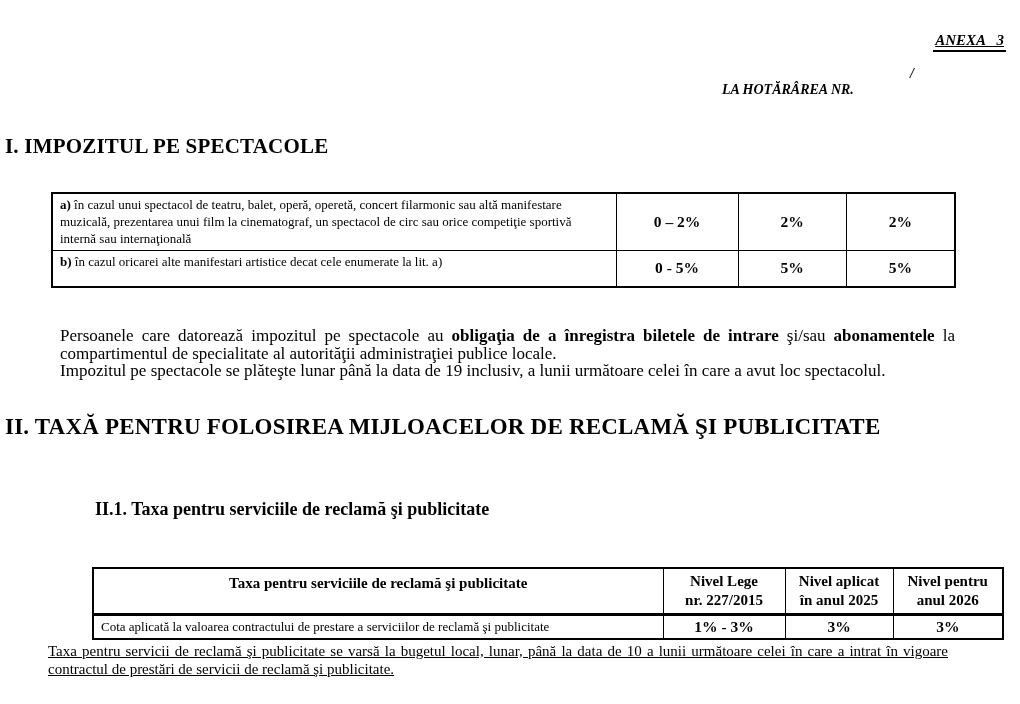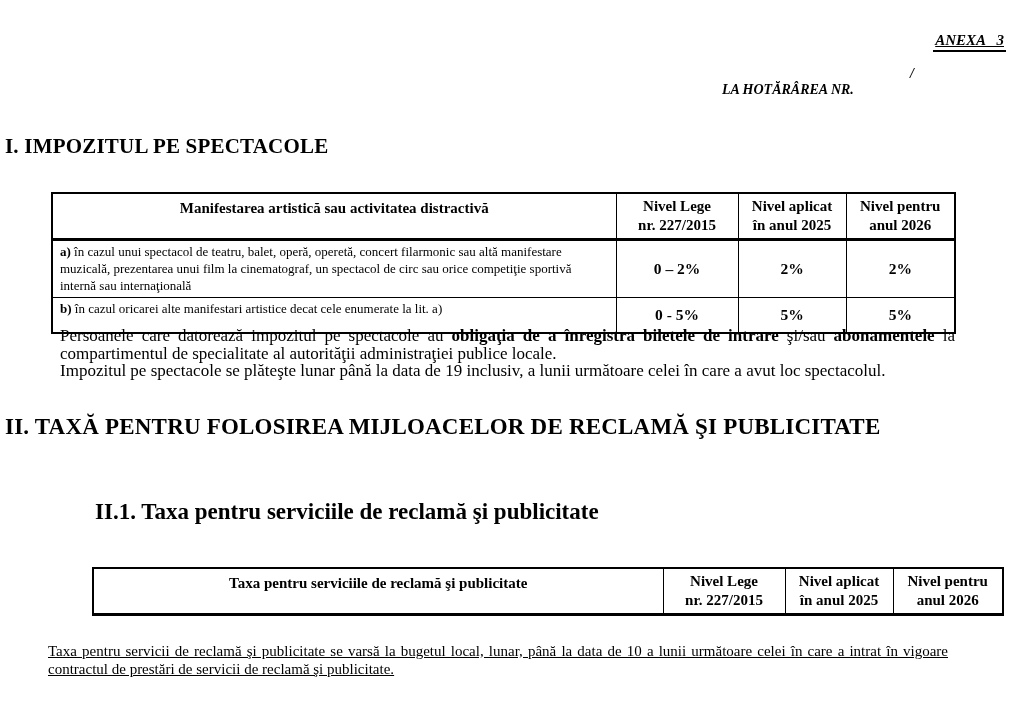--- a/index.html
+++ b/index.html
@@ -32,21 +32,21 @@
   .h1 {
     position:absolute; left:5px;
     font-size:21px; font-weight:bold;
     letter-spacing:0.2px;
   }
   .h1.s1 { top:134px; }
   .h1.s2 { top:414px; font-size:23px; }
 
   .h2 {
     position:absolute; top:499px; left:95px;
-    font-size:23px; font-weight:bold;
+    font-size:18px; font-weight:bold;
   }
 
   table {
     position:absolute;
     border-collapse:collapse;
     table-layout:fixed;
     border:2px solid #000;
   }
   th, td { border:1px solid #000; }
   .t1 { top:192px; left:51px; width:903px; }
@@ -99,29 +99,20 @@
 <div class="h1 s1">I. IMPOZITUL PE SPECTACOLE</div>
 
 <table class="t1">
   <colgroup>
     <col style="width:564px">
       <col style="width:122px">
       <col style="width:108px">
       <col style="width:109px">
   </colgroup>
   <tbody>
-      <tr class="hdr">
-    <th class="firstcol">Manifestarea  artistică sau activitatea  distractivă</th>
-    <th>Nivel Lege
-nr. 227/2015</th>
-    <th>Nivel aplicat
-în anul 2025</th>
-    <th>Nivel pentru
-anul 2026</th>
-  </tr>
   <tr class="ra">
     <td class="desc"><span class="bold">a)</span><span> în cazul unui spectacol de teatru, balet, operă, operetă, concert filarmonic sau altă manifestare muzicală, prezentarea unui film la cinematograf, un spectacol de circ sau orice competiţie sportivă internă sau internaţională</span></td>
     <td class="val">0 – 2%</td>
     <td class="val">2%</td>
     <td class="val">2%</td>
   </tr>
   <tr class="rb">
     <td class="desc"><span class="bold">b)</span><span> în cazul oricarei alte manifestari artistice decat cele enumerate la lit. a)</span></td>
     <td class="val">0 - 5%</td>
     <td class="val">5%</td>
@@ -149,16 +140,22 @@
   <tbody>
       <tr class="hdr">
     <th class="firstcol">Taxa pentru serviciile de reclamă şi publicitate</th>
     <th>Nivel Lege
 nr. 227/2015</th>
     <th>Nivel aplicat
 în anul 2025</th>
     <th>Nivel pentru
 anul 2026</th>
   </tr>
+  <tr class="r1">
+    <td class="desc">Cota aplicată la valoarea contractului de prestare a serviciilor de reclamă şi publicitate</td>
+    <td class="val">1% - 3%</td>
+    <td class="val">3%</td>
+    <td class="val">3%</td>
+  </tr>
 </tbody>
   </table>
 
 <p class="para3">Taxa pentru servicii de reclamă şi publicitate se varsă la bugetul local, lunar, până la data de 10 a lunii următoare celei în care a intrat în vigoare contractul de prestări de servicii de reclamă şi publicitate.</p>
 
 </body></html>

